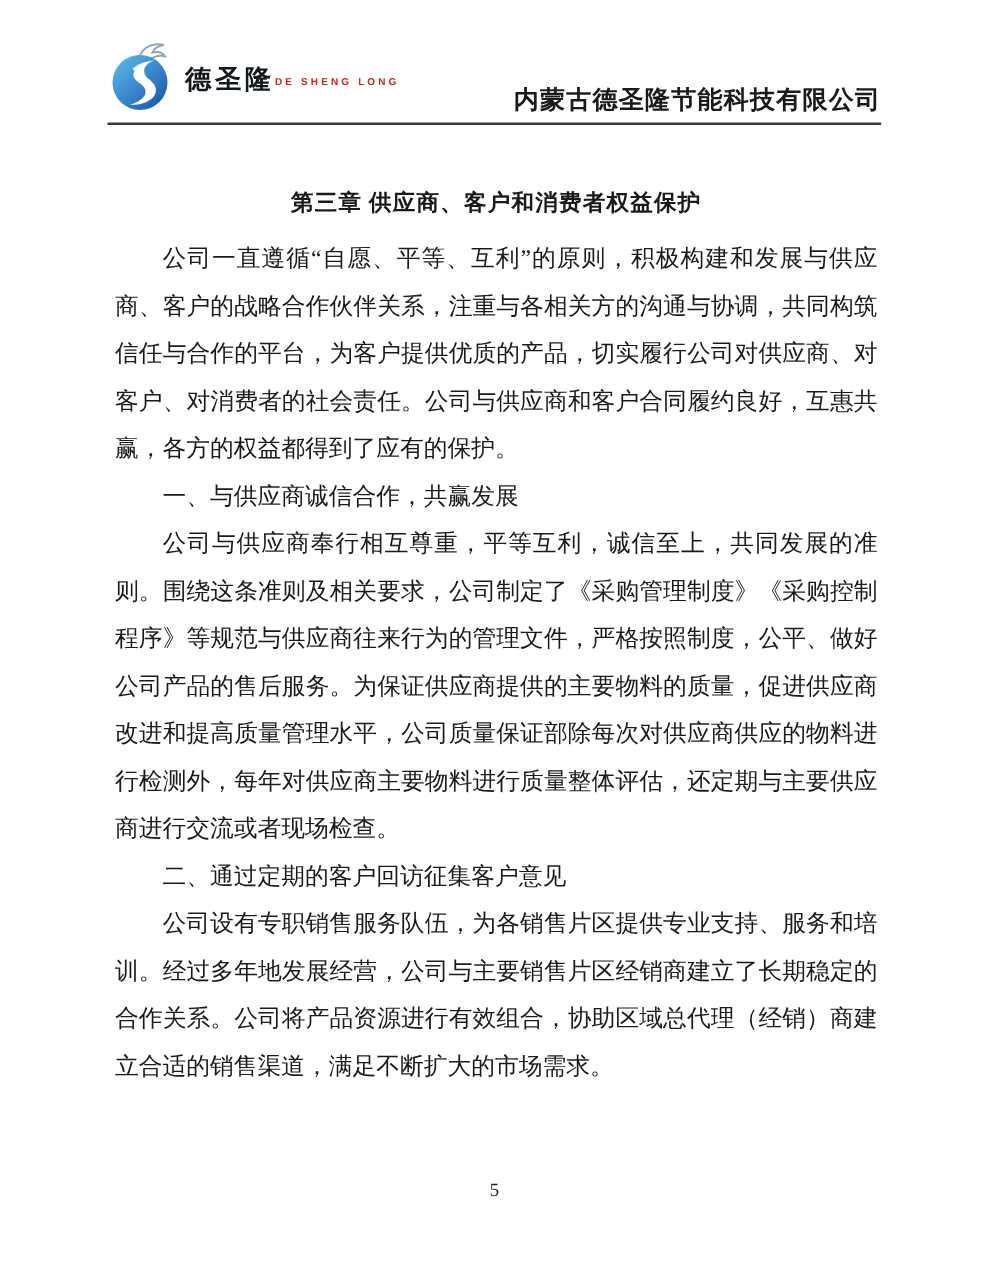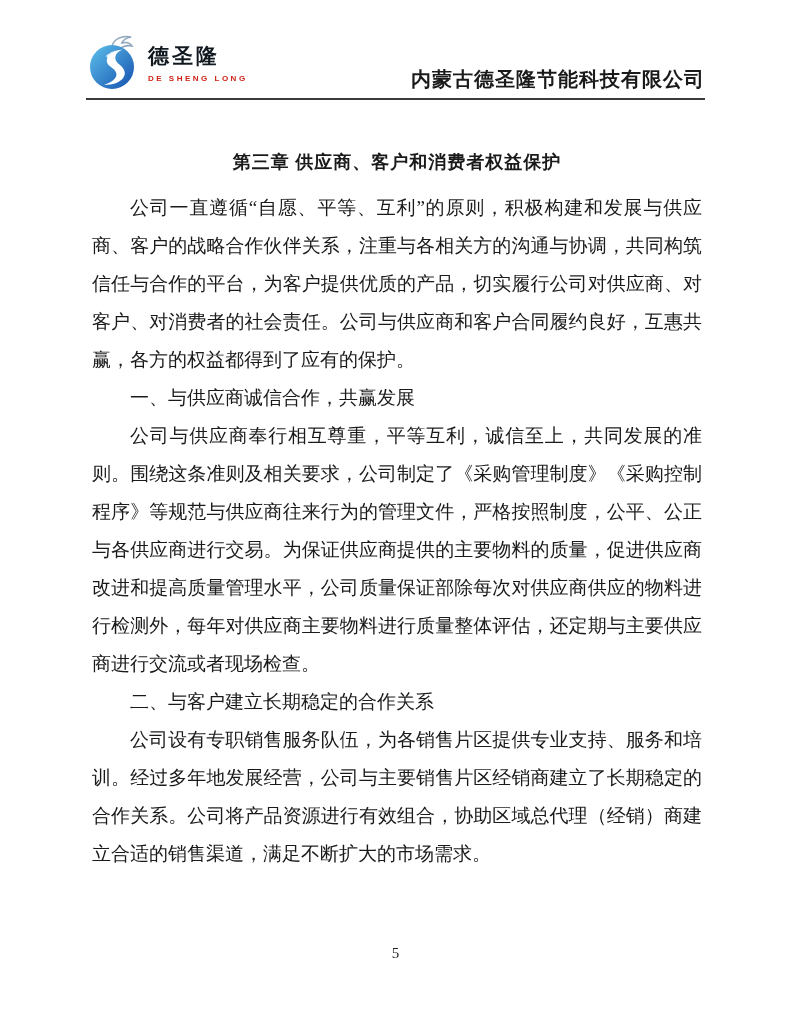--- a/index.html
+++ b/index.html
@@ -29,21 +29,21 @@
     border-bottom: 2px solid #3c3c3c;
     padding-bottom: 2px;
   }
   .logo {
     display: flex;
     align-items: center;
   }
   .logo-text {
     margin-left: 4px;
     display: flex;
-    flex-direction: column;
+    flex-direction: row;
     line-height: 1;
   }
   .logo-cn {
     font-size: 21px;
     font-weight: bold;
     color: #101820;
     letter-spacing: 3px;
     font-family: "Liberation Sans", "DejaVu Sans", sans-serif;
   }
   .logo-en {
@@ -123,23 +123,23 @@
   </div>
 
   <div class="content">
     <h1 class="doc-title" style="margin:0 0 8px 0;">第三章 供应商、客户和消费者权益保护</h1>
     <div>
 
         <p>公司一直遵循“自愿、平等、互利”的原则，积极构建和发展与供应商、客户的战略合作伙伴关系，注重与各相关方的沟通与协调，共同构筑信任与合作的平台，为客户提供优质的产品，切实履行公司对供应商、对客户、对消费者的社会责任。公司与供应商和客户合同履约良好，互惠共赢，各方的权益都得到了应有的保护。</p>
 
         <p>一、与供应商诚信合作，共赢发展</p>
 
-        <p>公司与供应商奉行相互尊重，平等互利，诚信至上，共同发展的准则。围绕这条准则及相关要求，公司制定了《采购管理制度》《采购控制程序》等规范与供应商往来行为的管理文件，严格按照制度，公平、公正与各供应商进行交易。为保证供应商提供的主要物料的质量，促进供应商改进和提高质量管理水平，公司质量保证部除每次对供应商供应的物料进行检测外，每年对供应商主要物料进行质量整体评估，还定期与主要供应商进行交流或者现场检查。</p>
+        <p>公司与供应商奉行相互尊重，平等互利，诚信至上，共同发展的准则。围绕这条准则及相关要求，公司制定了《采购管理制度》《采购控制程序》等规范与供应商往来行为的管理文件，严格按照制度，公平、做好公司产品的售后服务。为保证供应商提供的主要物料的质量，促进供应商改进和提高质量管理水平，公司质量保证部除每次对供应商供应的物料进行检测外，每年对供应商主要物料进行质量整体评估，还定期与主要供应商进行交流或者现场检查。</p>
 
-        <p>二、与客户建立长期稳定的合作关系</p>
+        <p>二、通过定期的客户回访征集客户意见</p>
 
         <p>公司设有专职销售服务队伍，为各销售片区提供专业支持、服务和培训。经过多年地发展经营，公司与主要销售片区经销商建立了长期稳定的合作关系。公司将产品资源进行有效组合，协助区域总代理（经销）商建立合适的销售渠道，满足不断扩大的市场需求。</p>
 
       </div>
   </div>
 
   <div class="page-number">5</div>
 
 </div>
 

